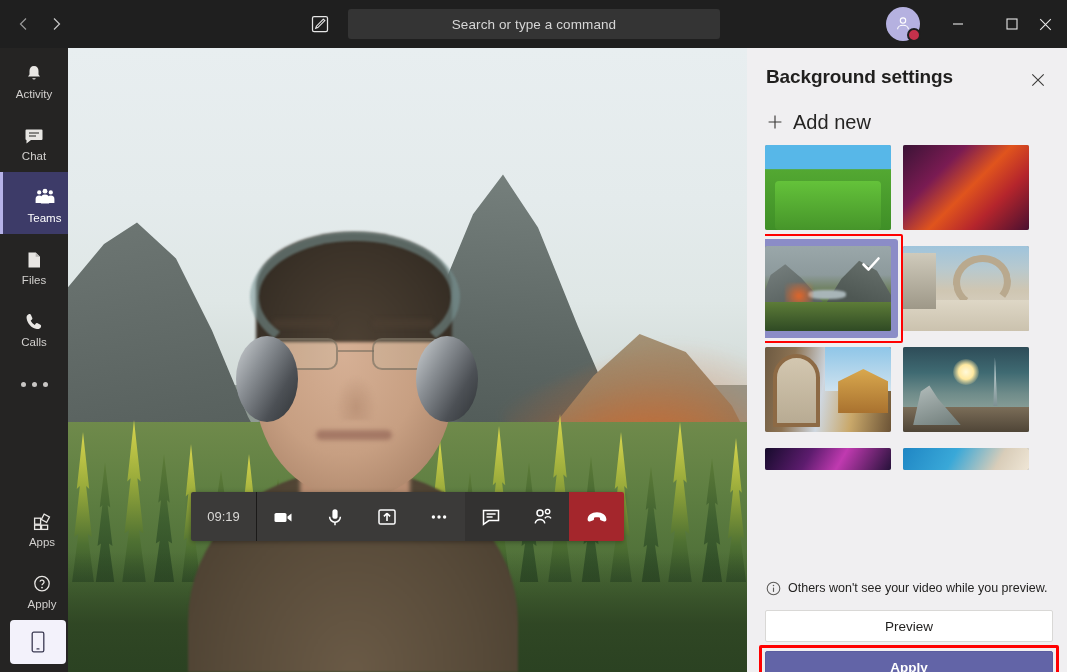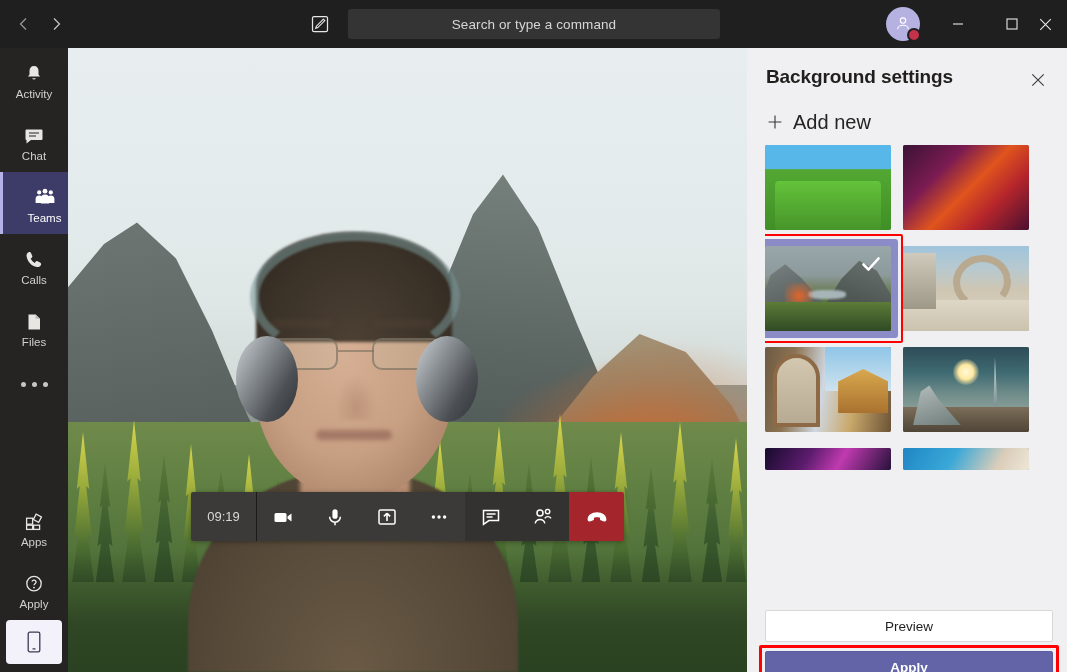--- a/index.html
+++ b/index.html
@@ -75,21 +75,21 @@
     content: ""; position: absolute; left: 0; top: 0; width: 3px; height: 100%;
     background: #b6b2e8;
   }
   .rail-dots {
     width: 68px; height: 52px; display: flex; align-items: center; justify-content: center;
     cursor: pointer;
   }
   .rail-dots span {
     width: 5px; height: 5px; border-radius: 50%; background: #c8c6c4; margin: 0 3px;
   }
-  .rail-bottom { position: absolute; left: 0; bottom: 0; width: 68px; }
+  .rail-bottom { position: absolute; left: 0; bottom: 0; width: 68px; padding-left: 8px; }
   .phone-btn {
     width: 56px; height: 44px; margin: 0 auto 8px auto;
     background: #f3f2fb; border-radius: 4px;
     display: flex; align-items: center; justify-content: center; cursor: pointer;
   }
 
   
   .stage {
     position: absolute; left: 68px; top: 48px; width: 709px; height: 624px;
     overflow: hidden; background: #8f9a93;
@@ -504,34 +504,34 @@
           <path d="M7.9 16.6 v-5 a4.1 4.1 0 0 1 8.2 0 v5 z" fill="#fff"></path>
         </svg>
       </span>
       <span class="lb">Teams</span>
     </div>
 
 
     <div class="rail-item">
       <span class="ic">
         <svg width="22" height="22" viewBox="0 0 22 22">
-          <path d="M5.6 3.2 c1.3 -0.6 2 0 2.5 1.1 l1.1 2.4 c0.4 0.9 0.2 1.4 -0.5 2 l-1 0.8 c0.7 1.9 2.2 3.5 4.1 4.4 l0.8 -1.1 c0.6 -0.8 1.2 -0.9 2 -0.5 l2.4 1.2 c1.1 0.6 1.4 1.3 0.9 2.4 c-0.7 1.6 -2.3 2.5 -4 2.1 C8.5 17.1 4.3 12.5 3.6 7.2 C3.3 5.4 4.1 3.9 5.6 3.2 z" fill="#e8e6e3"></path>
+          <path d="M5.5 3.5 h7.2 l4.3 4.3 v10.7 h-11.5 z" fill="#e8e6e3"></path>
+          <path d="M12.7 3.5 v4.3 h4.3" fill="#b9b7b4"></path>
         </svg>
       </span>
-      <span class="lb">Calls</span>
+      <span class="lb">Files</span>
     </div>
 
     <div class="rail-item">
       <span class="ic">
         <svg width="22" height="22" viewBox="0 0 22 22">
-          <path d="M5.5 3.5 h7.2 l4.3 4.3 v10.7 h-11.5 z" fill="#e8e6e3"></path>
-          <path d="M12.7 3.5 v4.3 h4.3" fill="#b9b7b4"></path>
+          <path d="M5.6 3.2 c1.3 -0.6 2 0 2.5 1.1 l1.1 2.4 c0.4 0.9 0.2 1.4 -0.5 2 l-1 0.8 c0.7 1.9 2.2 3.5 4.1 4.4 l0.8 -1.1 c0.6 -0.8 1.2 -0.9 2 -0.5 l2.4 1.2 c1.1 0.6 1.4 1.3 0.9 2.4 c-0.7 1.6 -2.3 2.5 -4 2.1 C8.5 17.1 4.3 12.5 3.6 7.2 C3.3 5.4 4.1 3.9 5.6 3.2 z" fill="#e8e6e3"></path>
         </svg>
       </span>
-      <span class="lb">Files</span>
+      <span class="lb">Calls</span>
     </div>
 
     <div class="rail-dots">
       <span></span>
       <span></span>
       <span></span>
     </div>
 
     <div class="rail-bottom">
       <div class="rail-item">
@@ -764,20 +764,30 @@
 
         <div class="thumb-cell">
           <div class="thumb thumb-partial">
             <div class="art a-blue"></div>
           </div>
         </div>
 
       </div>
     </div>
 
+    <div class="note">
+      <span class="i">
+        <svg width="15" height="15" viewBox="0 0 15 15">
+          <circle cx="7.5" cy="7.5" r="6.3" fill="none" stroke="#5c5b59" stroke-width="1.05"></circle>
+          <path d="M7.5 6.6 v4.3" stroke="#5c5b59" stroke-width="1.15"></path>
+          <circle cx="7.5" cy="4.4" r="0.75" fill="#5c5b59"></circle>
+        </svg>
+      </span>
+      <span class="txt">Others won't see your video while you preview.</span>
+    </div>
 
     <div class="btn-preview">Preview</div>
 
     <div class="apply-wrap">
       <div class="btn-apply">Apply</div>
       <div class="apply-red"></div>
     </div>
 
   </div>
 </div>

